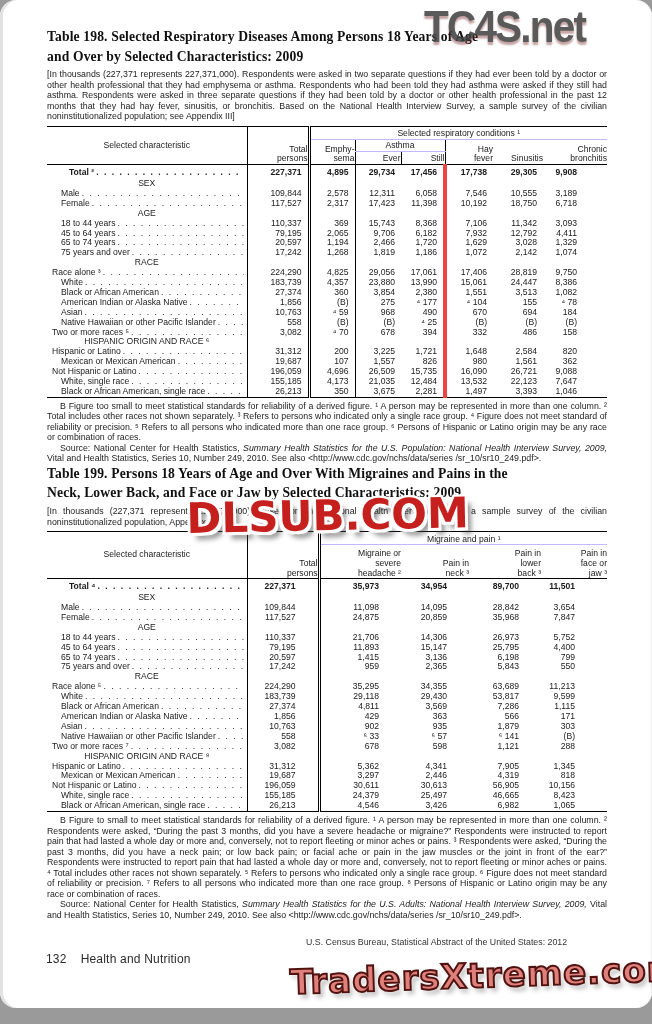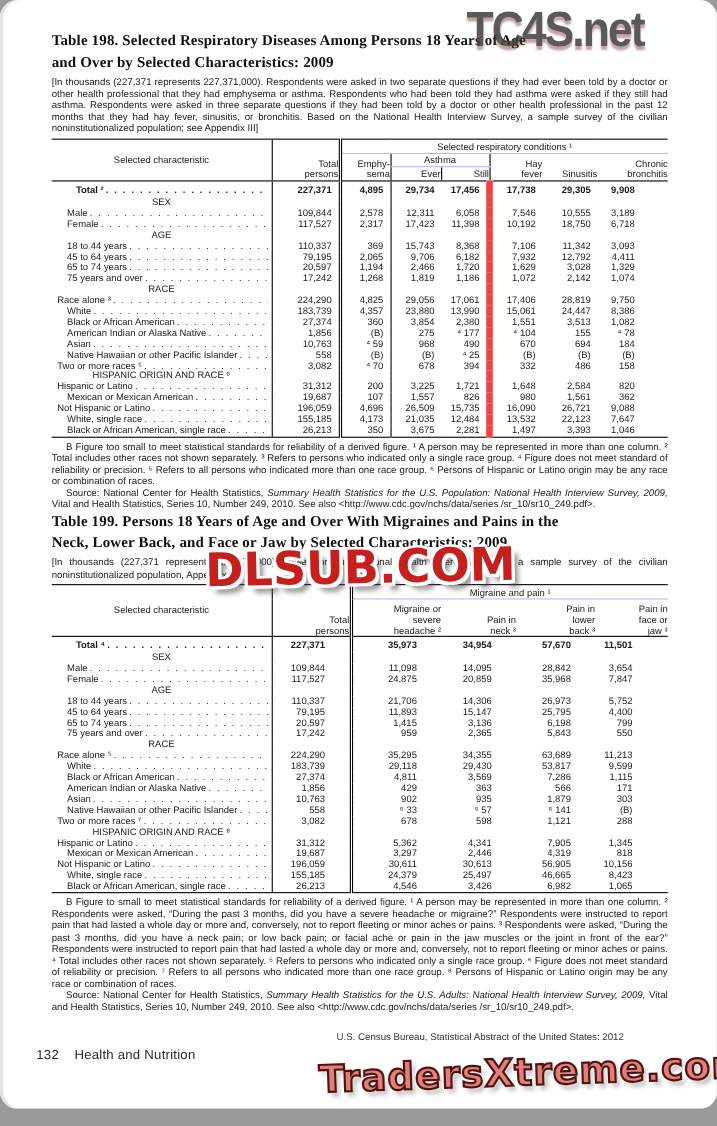--- a/index.html
+++ b/index.html
@@ -30,38 +30,38 @@
   #t199 td.mig-h{border-left:3px double #000;}
 
   tbody td{line-height:9.9px;height:9.9px;vertical-align:bottom;}
   tbody td.num{text-align:right;padding-right:6px;white-space:nowrap;}
   tbody td.last{padding-right:30px;}
   #t199 tbody td.num{padding-right:22px;}
   #t199 tbody td.last{padding-right:32px;}
   tbody td.persons{border-left:1px solid #000;}
   tbody td.c0{border-left:3px double #000;}
   #t198 tbody td.c1{border-left:1px solid #000;}
-  #t198 tbody td.c3{border-left:6px solid #ef4444;}
+  #t198 tbody td.c3{border-left:4px solid #ef4444;}
   tr.total td{font-weight:bold;}
   tr.total td{padding-top:2px;padding-bottom:1px;height:11px;}
   td.char .row-label{display:flex;align-items:baseline;overflow:hidden;}
   td.char .lbl{white-space:nowrap;}
   td.char .dots{flex:1 1 auto;overflow:hidden;white-space:nowrap;margin:0 3px 0 2px;letter-spacing:1.5px;}
   td.char .dots::after{content:". . . . . . . . . . . . . . . . . . . . . . . . . . . . . . . . . . . . . . . . . . . . .";}
   td.sect{text-align:center;}
   .ind0 .row-label{padding-left:5px;}
   .ind1 .row-label{padding-left:14px;}
   .ind2 .row-label{padding-left:22px;}
 
   .fnotes{margin-top:3px;}
   .fnotes p{margin:0;font-size:8.8px;line-height:10.5px;text-align:justify;text-indent:13px;color:#222;}
   .src-italic{font-style:italic;}
   .gap199{margin-top:15px;}
 
-  .footer-left{position:absolute;left:33px;top:952px;font-size:12px;color:#2a2a2a;letter-spacing:.2px;}
+  .footer-left{position:absolute;left:46px;top:952px;font-size:12px;color:#2a2a2a;letter-spacing:.2px;}
   .footer-left .pgnum{margin-right:14px;}
   .footer-right{position:absolute;left:306px;top:937px;font-size:8.8px;color:#333;}
 
   .wm-top{position:absolute;top:1px;left:424px;font-size:45px;font-weight:800;
         font-family:"Liberation Sans","DejaVu Sans",sans-serif;letter-spacing:-2px;color:#3f3f3f;
         opacity:.86;z-index:6;transform:scaleX(.9);transform-origin:left top;
         text-shadow:0 3px 2px rgba(120,40,40,.5);white-space:nowrap;}
   .wm-mid{position:absolute;left:186px;top:494px;font-size:42px;font-weight:900;
         font-family:"DejaVu Sans","Liberation Sans",sans-serif;color:#c6201e;z-index:6;
         transform:rotate(-1.2deg);transform-origin:left top;white-space:nowrap;letter-spacing:0;
@@ -489,21 +489,21 @@
           <tr class="total">
             <td class="char ind2">
               <div class="row-label">
                 <span class="lbl">Total ⁴</span>
                 <span class="dots"></span>
               </div>
             </td>
             <td class="num persons">227,371</td>
             <td class="num c0">35,973</td>
             <td class="num c1">34,954</td>
-            <td class="num c2">57,670</td>
+            <td class="num c2">89,700</td>
             <td class="num c3 last">11,501</td>
           </tr>
           <tr>
             <td class="sect">SEX</td>
             <td class="num persons"></td>
             <td class="num c0"></td>
             <td class="num c1"></td>
             <td class="num c2"></td>
             <td class="num c3 last"></td>
           </tr>

